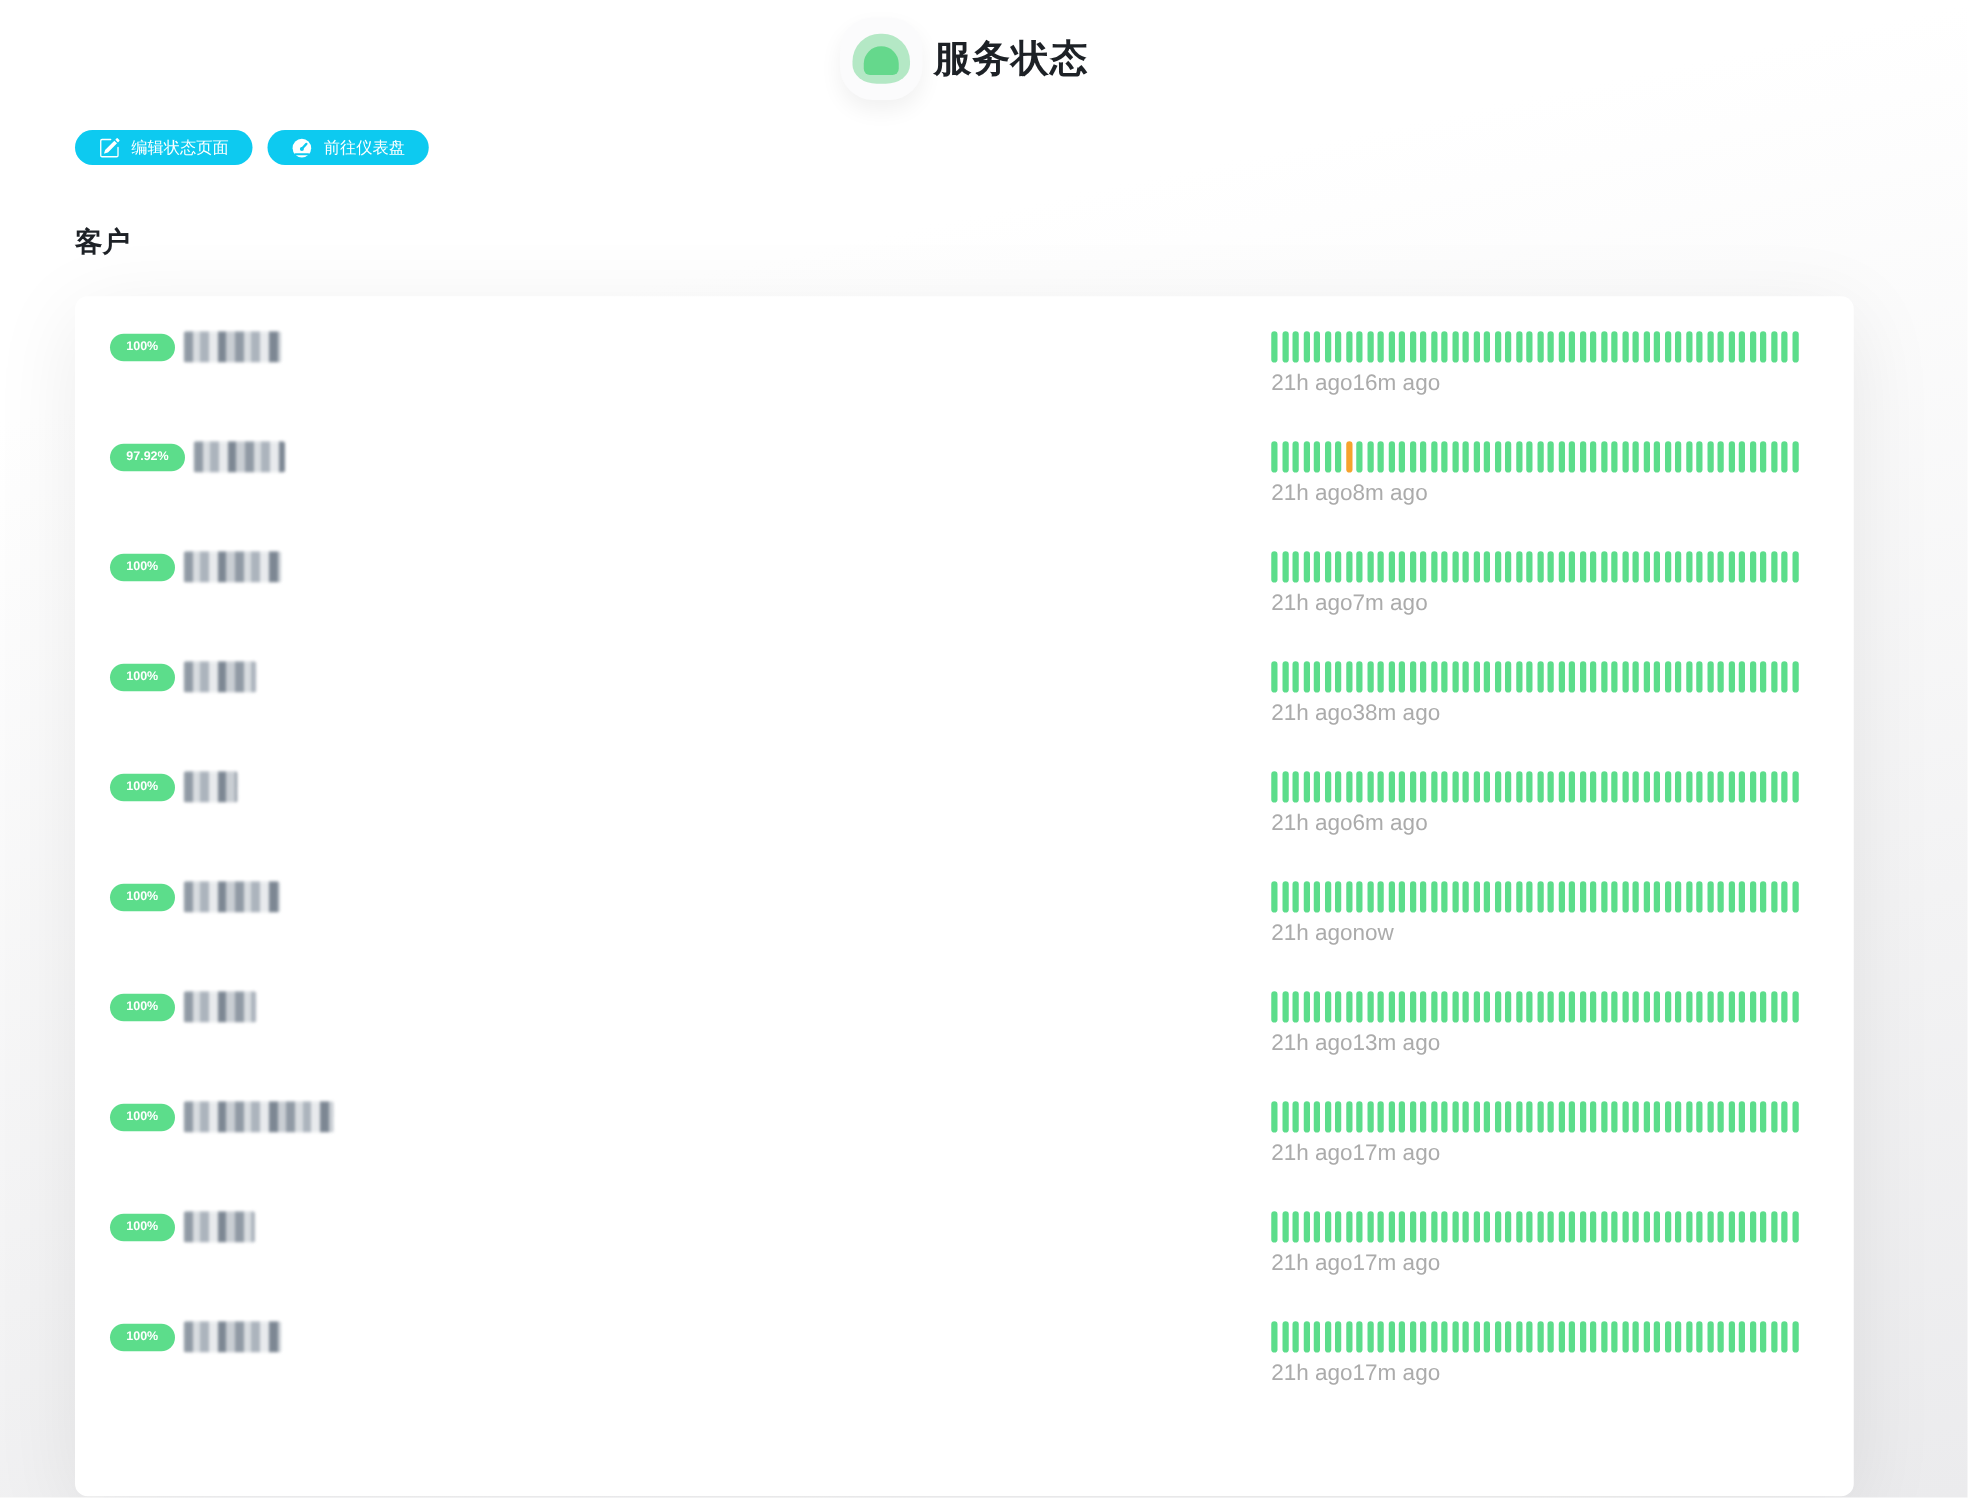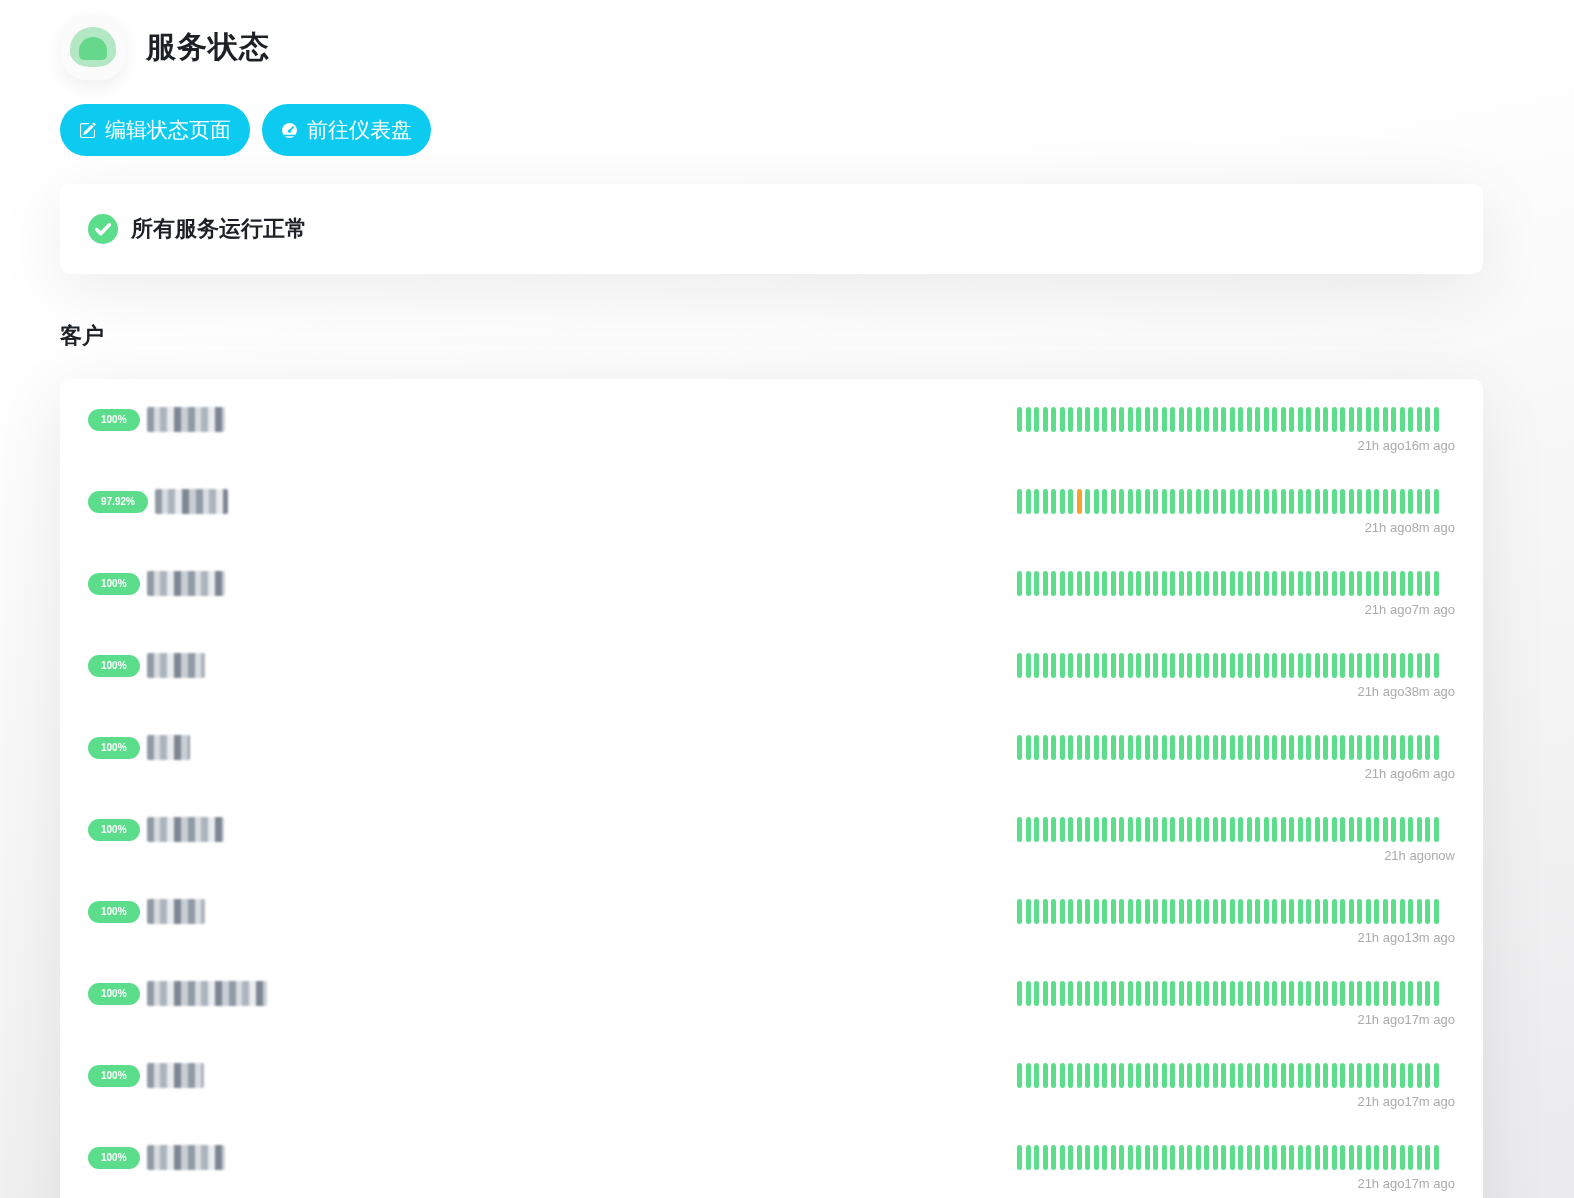--- a/index.html
+++ b/index.html
@@ -6,34 +6,34 @@
   html,body { margin:0; padding:0; }
   body {
     width:1574px; height:1198px; overflow:hidden;
     font-family:"Liberation Sans","DejaVu Sans",sans-serif;
     background: linear-gradient(168deg,#ffffff 22%,#f3f3f4 68%,#ebebed 100%);
     color:#1d2126;
   }
   .content { margin-left:60px; width:1423px; padding-top:14px; }
 
   
-  .header { display:flex; align-items:center; gap:20px; }
+  .header { display:flex; align-items:center; gap:9px;justify-content:center; }
   .logo { width:66px; height:66px; background:#fbfbfc; border-radius:40%;
           box-shadow:0 8px 18px rgba(0,0,0,.06); position:relative; flex:none; }
   .logo .blob-mid { position:absolute; left:10px; top:13px; width:46px; height:40px;
           background:#b4e8c5; border-radius:48% 48% 42% 42% / 55% 55% 38% 38%; }
   .logo .blob-core { position:absolute; left:19px; top:23px; width:28px; height:23px;
           background:#65d88c; border-radius:14px 14px 5px 5px; }
   .page-title { font-size:30px; font-weight:700; margin:0; letter-spacing:1px; }
 
   
   .btn-row { margin-top:24px; display:flex; gap:12px; }
-  .btn { height:52px; padding:0 19px; display:inline-flex; align-items:center; gap:9px;
+  .btn { height:28px; padding:0 19px; display:inline-flex; align-items:center; gap:9px;
          background:var(--cyan,#0dcaf0); color:#fff; border:none; border-radius:50px;
-         font-size:21px; font-weight:500; cursor:pointer; font-family:inherit; }
+         font-size:13px; font-weight:500; cursor:pointer; font-family:inherit; }
   .btn svg { display:block; }
 
   
   .card { background:#fff; border-radius:10px; box-shadow:0 15px 70px rgba(0,0,0,.08); }
   .overall-card { margin-top:28px; padding:30px 28px; display:flex; align-items:center; gap:13px; }
   .overall-text { font-size:22px; font-weight:700; }
 
   
   .group-title { margin:46px 0 0; font-size:22px; font-weight:700; line-height:32px; }
   .monitor-card { margin-top:27px; padding:10px 28px 70px; min-height:780px; }
@@ -46,22 +46,22 @@
   .name-blur { height:25px; border-radius:2px; opacity:.8; filter:blur(1.2px);
     background-image:
       repeating-linear-gradient(90deg,#76828f 0 7px,#cfd4d9 7px 13px,#98a2ad 13px 20px,#e3e6e9 20px 27px,#5d6a79 27px 34px,#bcc2c9 34px 41px),
       repeating-linear-gradient(180deg,rgba(255,255,255,.55) 0 6px,rgba(90,100,115,.35) 6px 13px,rgba(255,255,255,.25) 13px 19px,rgba(60,70,85,.28) 19px 25px);
   }
   .row-right { width:438px; flex:none; }
   .beats { display:flex; gap:3.5px; height:25px; }
   .beat { width:5px; height:25px; border-radius:2.5px; background:var(--green,#5cdd8b);
           flex:none; cursor:pointer; }
   .beat.warn { background:var(--orange,#f6a32d); }
-  .beat-labels { display:flex; justify-content:flex-end; margin-top:6px;
-                 font-size:13px; color:var(--gray,#ababab); }
+  .beat-labels { display:flex; justify-content:flex-start; margin-top:6px;
+                 font-size:18px; color:var(--gray,#ababab); }
 </style>
 </head>
 <body style="--cyan: #0dcaf0; --green: #5cdd8b; --orange: #f6a32d; --gray: #ababab;">
 
 <div class="content">
 
   <div class="header">
     <div class="logo">
       <div class="blob-mid"></div>
       <div class="blob-core"></div>
@@ -85,29 +85,20 @@
           <circle cx="8" cy="8" r="7" fill="#ffffff"></circle>
           <path d="M8 8.4 11.4 4.8" stroke="#0dcaf0" stroke-width="1.7" stroke-linecap="round" fill="none"></path>
           <circle cx="8" cy="8.6" r="1.5" fill="#0dcaf0"></circle>
           <path d="M3.2 12.6h9.6" stroke="#0dcaf0" stroke-width="1.4" stroke-linecap="round"></path>
         </svg>
       </span>
       <span>前往仪表盘</span>
     </button>
   </div>
 
-  <div class="card overall-card">
-    <span style="display:flex;">
-      <svg width="30" height="30" viewBox="0 0 16 16">
-        <circle cx="8" cy="8" r="8" fill="#5cdd8b"></circle>
-        <path d="M4.6 8.3l2.2 2.2 4.6-4.8" stroke="#ffffff" stroke-width="1.9" fill="none" stroke-linecap="round" stroke-linejoin="round"></path>
-      </svg>
-    </span>
-    <span class="overall-text">所有服务运行正常</span>
-  </div>
 
   <h2 class="group-title">客户</h2>
 
   <div class="card monitor-card">
     <div id="monitor-list">
         <div class="monitor-row">
     <div class="row-left">
       <span class="badge">100%</span>
       <span class="name-blur" style="width: 78px;"></span>
     </div>

